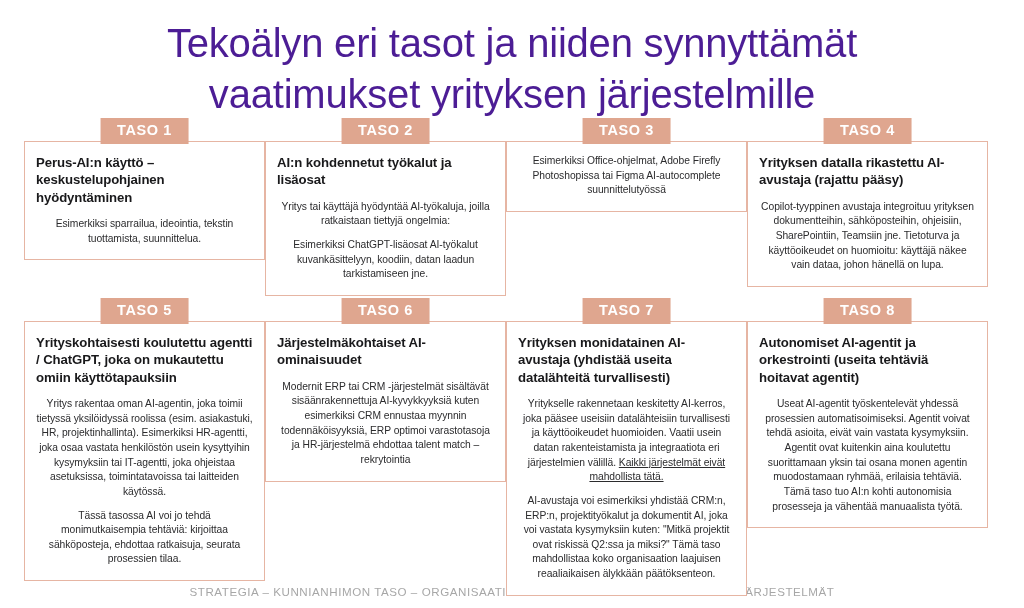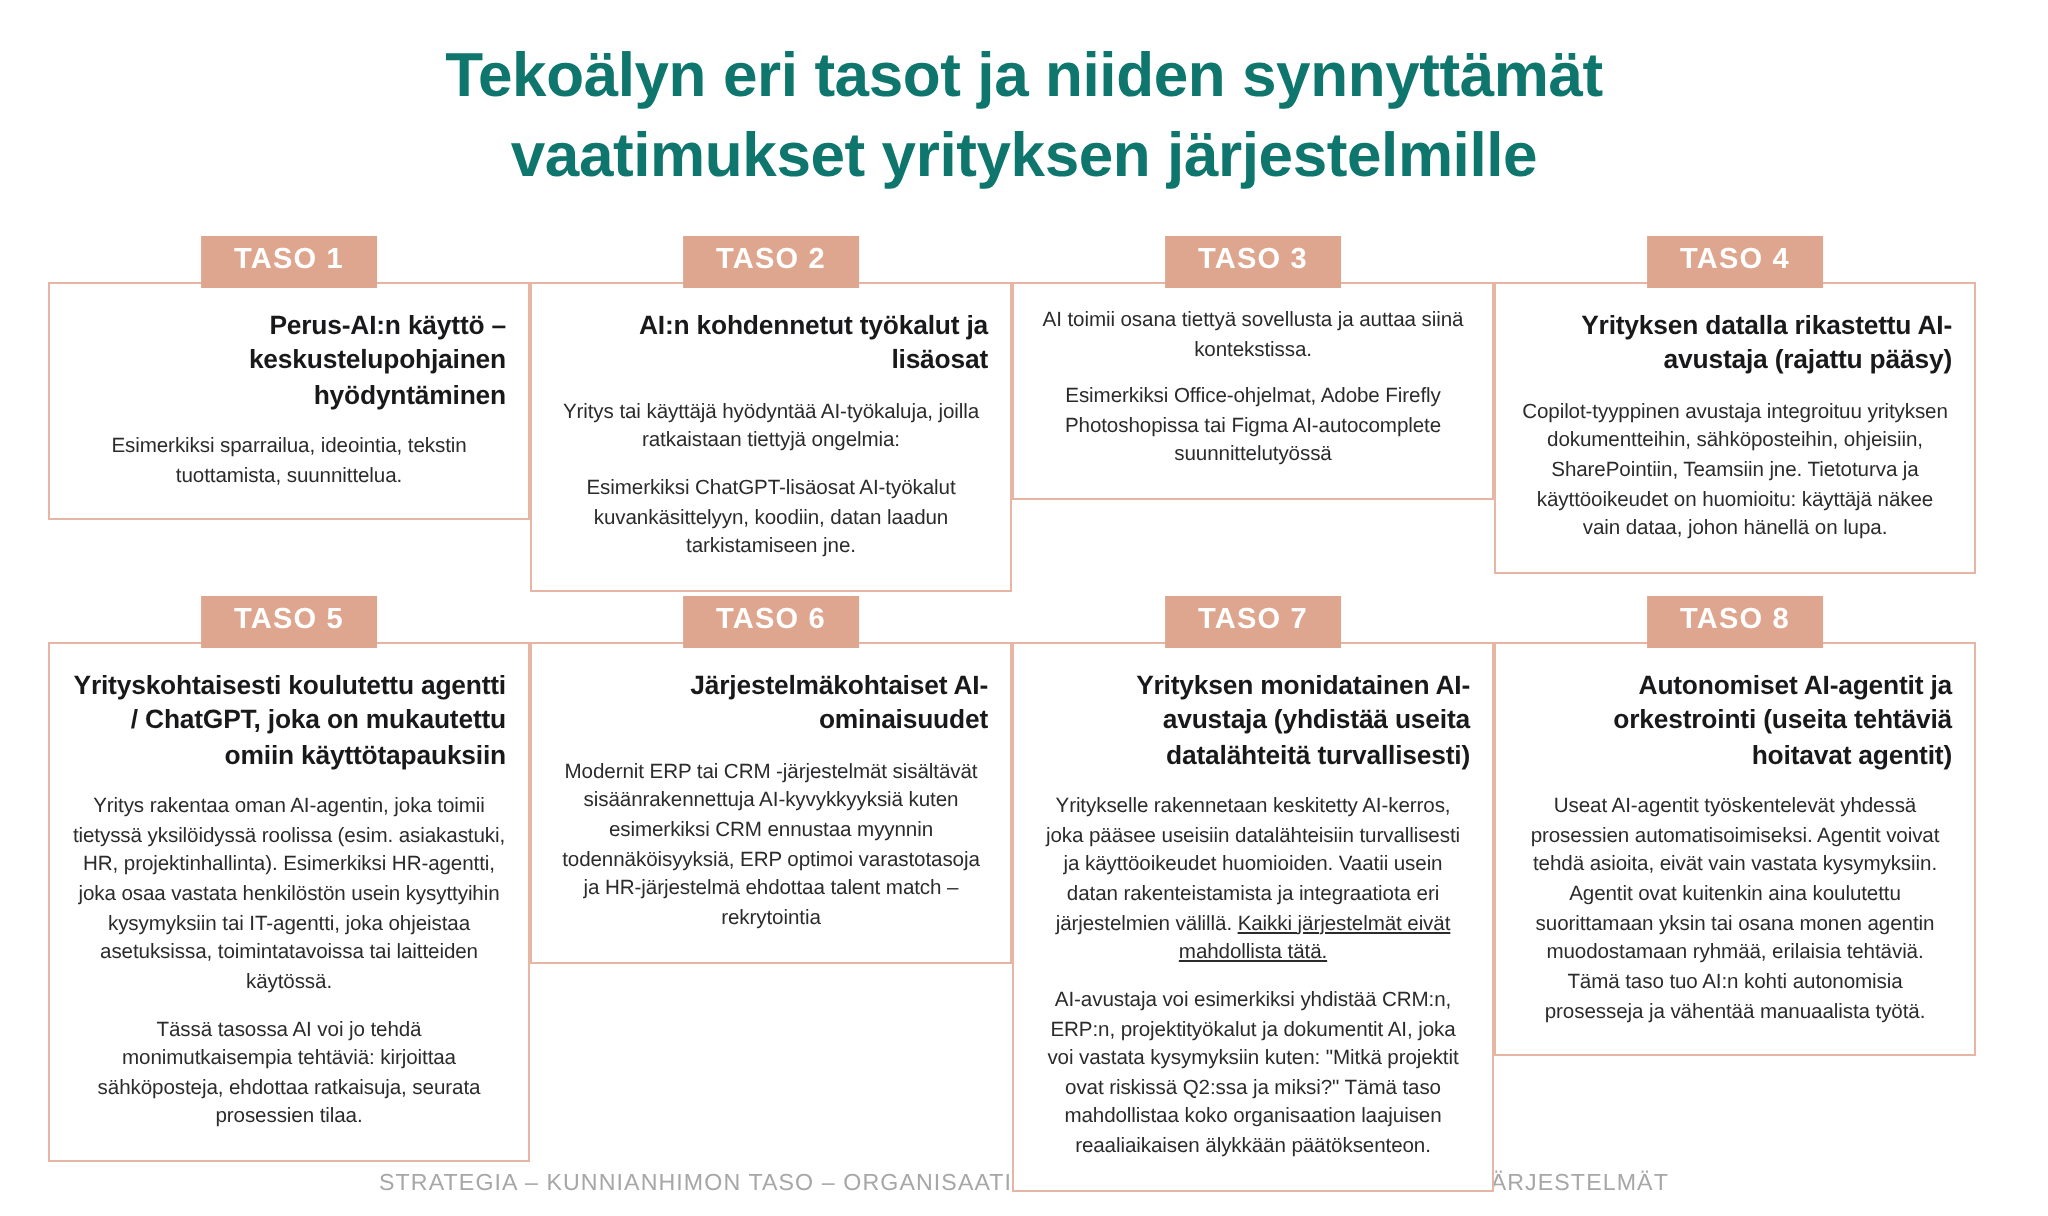--- a/index.html
+++ b/index.html
@@ -21,23 +21,23 @@
 
   
   .title-block {
     position: absolute;
     top: 18px;
     left: 0;
     width: 1024px;
     text-align: center;
   }
   .title-line {
-    font-size: 31px;
-    font-weight: 700;
-    color: #0f766e;
+    font-size: 40px;
+    font-weight: 400;
+    color: #4c1d95;
     line-height: 1.28;
     letter-spacing: -0.2px;
     white-space: nowrap;
   }
 
   
   .row {
     position: absolute;
     left: 0;
     width: 1024px;
@@ -79,21 +79,21 @@
     border: 1.6px solid #e6b5a3;
     background: #ffffff;
     padding: 12px 11px 13px 11px;
     z-index: 2;
   }
 
   .card-title {
     font-size: 13.2px;
     font-weight: 700;
     color: #19191b;
-    text-align: right;
+    text-align: left;
     line-height: 1.32;
     margin-bottom: 11px;
     letter-spacing: -0.1px;
   }
 
   .card-body {
     font-size: 10.3px;
     font-weight: 400;
     color: #2b2b2d;
     line-height: 1.42;
@@ -149,21 +149,20 @@
           <p>Yritys tai käyttäjä hyödyntää AI-työkaluja, joilla ratkaistaan tiettyjä ongelmia:</p>
           <p>Esimerkiksi ChatGPT-lisäosat AI-työkalut kuvankäsittelyyn, koodiin, datan laadun tarkistamiseen jne.</p>
         </div>
       </div>
     </div>
 
     <div class="cell">
       <div class="badge">TASO 3</div>
       <div class="card">
         <div class="card-body">
-          <p>AI toimii osana tiettyä sovellusta ja auttaa siinä kontekstissa.</p>
           <p>Esimerkiksi Office-ohjelmat, Adobe Firefly Photoshopissa tai Figma AI-autocomplete suunnittelutyössä</p>
         </div>
       </div>
     </div>
 
     <div class="cell">
       <div class="badge">TASO 4</div>
       <div class="card">
         <div class="card-title">Yrityksen datalla rikastettu AI-avustaja (rajattu pääsy)</div>
         <div class="card-body">

